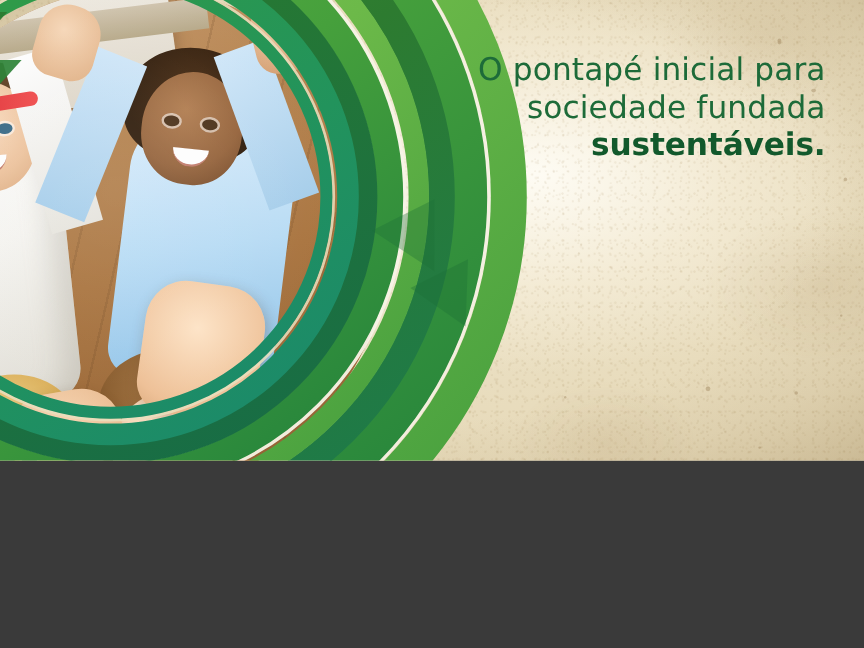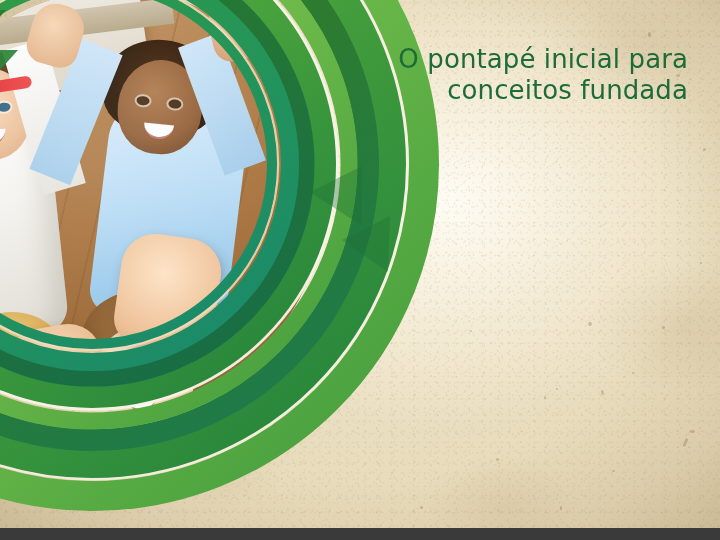--- a/index.html
+++ b/index.html
@@ -3,21 +3,21 @@
 <meta charset="utf-8">
 <style>
   html, body {
     margin: 0;
     padding: 0;
     background: #3a3a3a;
   }
   #slide {
     position: relative;
     width: 720px;
-    height: 528px;
+    height: 384px;
     overflow: hidden;
     font-family: "DejaVu Sans", "Liberation Sans", sans-serif;
     background: #e9dfc4;
   }
 
   
   .paper-base {
     position: absolute;
     inset: 0;
     background:
@@ -507,16 +507,17 @@
         <g opacity="0.35">
           <polygon points="568,378 620,352 620,412" fill="#1c6f36"></polygon>
           <polygon points="600,426 648,402 646,458" fill="#1c6f36"></polygon>
         </g>
       </svg>
     </div>
   </div>
 
   <div class="text-block">
     <p>O pontapé inicial para</p>
-    <p>conceitos fundada</p>
+    <p>sociedade fundada</p>
+    <p class="bold">sustentáveis.</p>
   </div>
 
 </div>
 
 </body></html>

